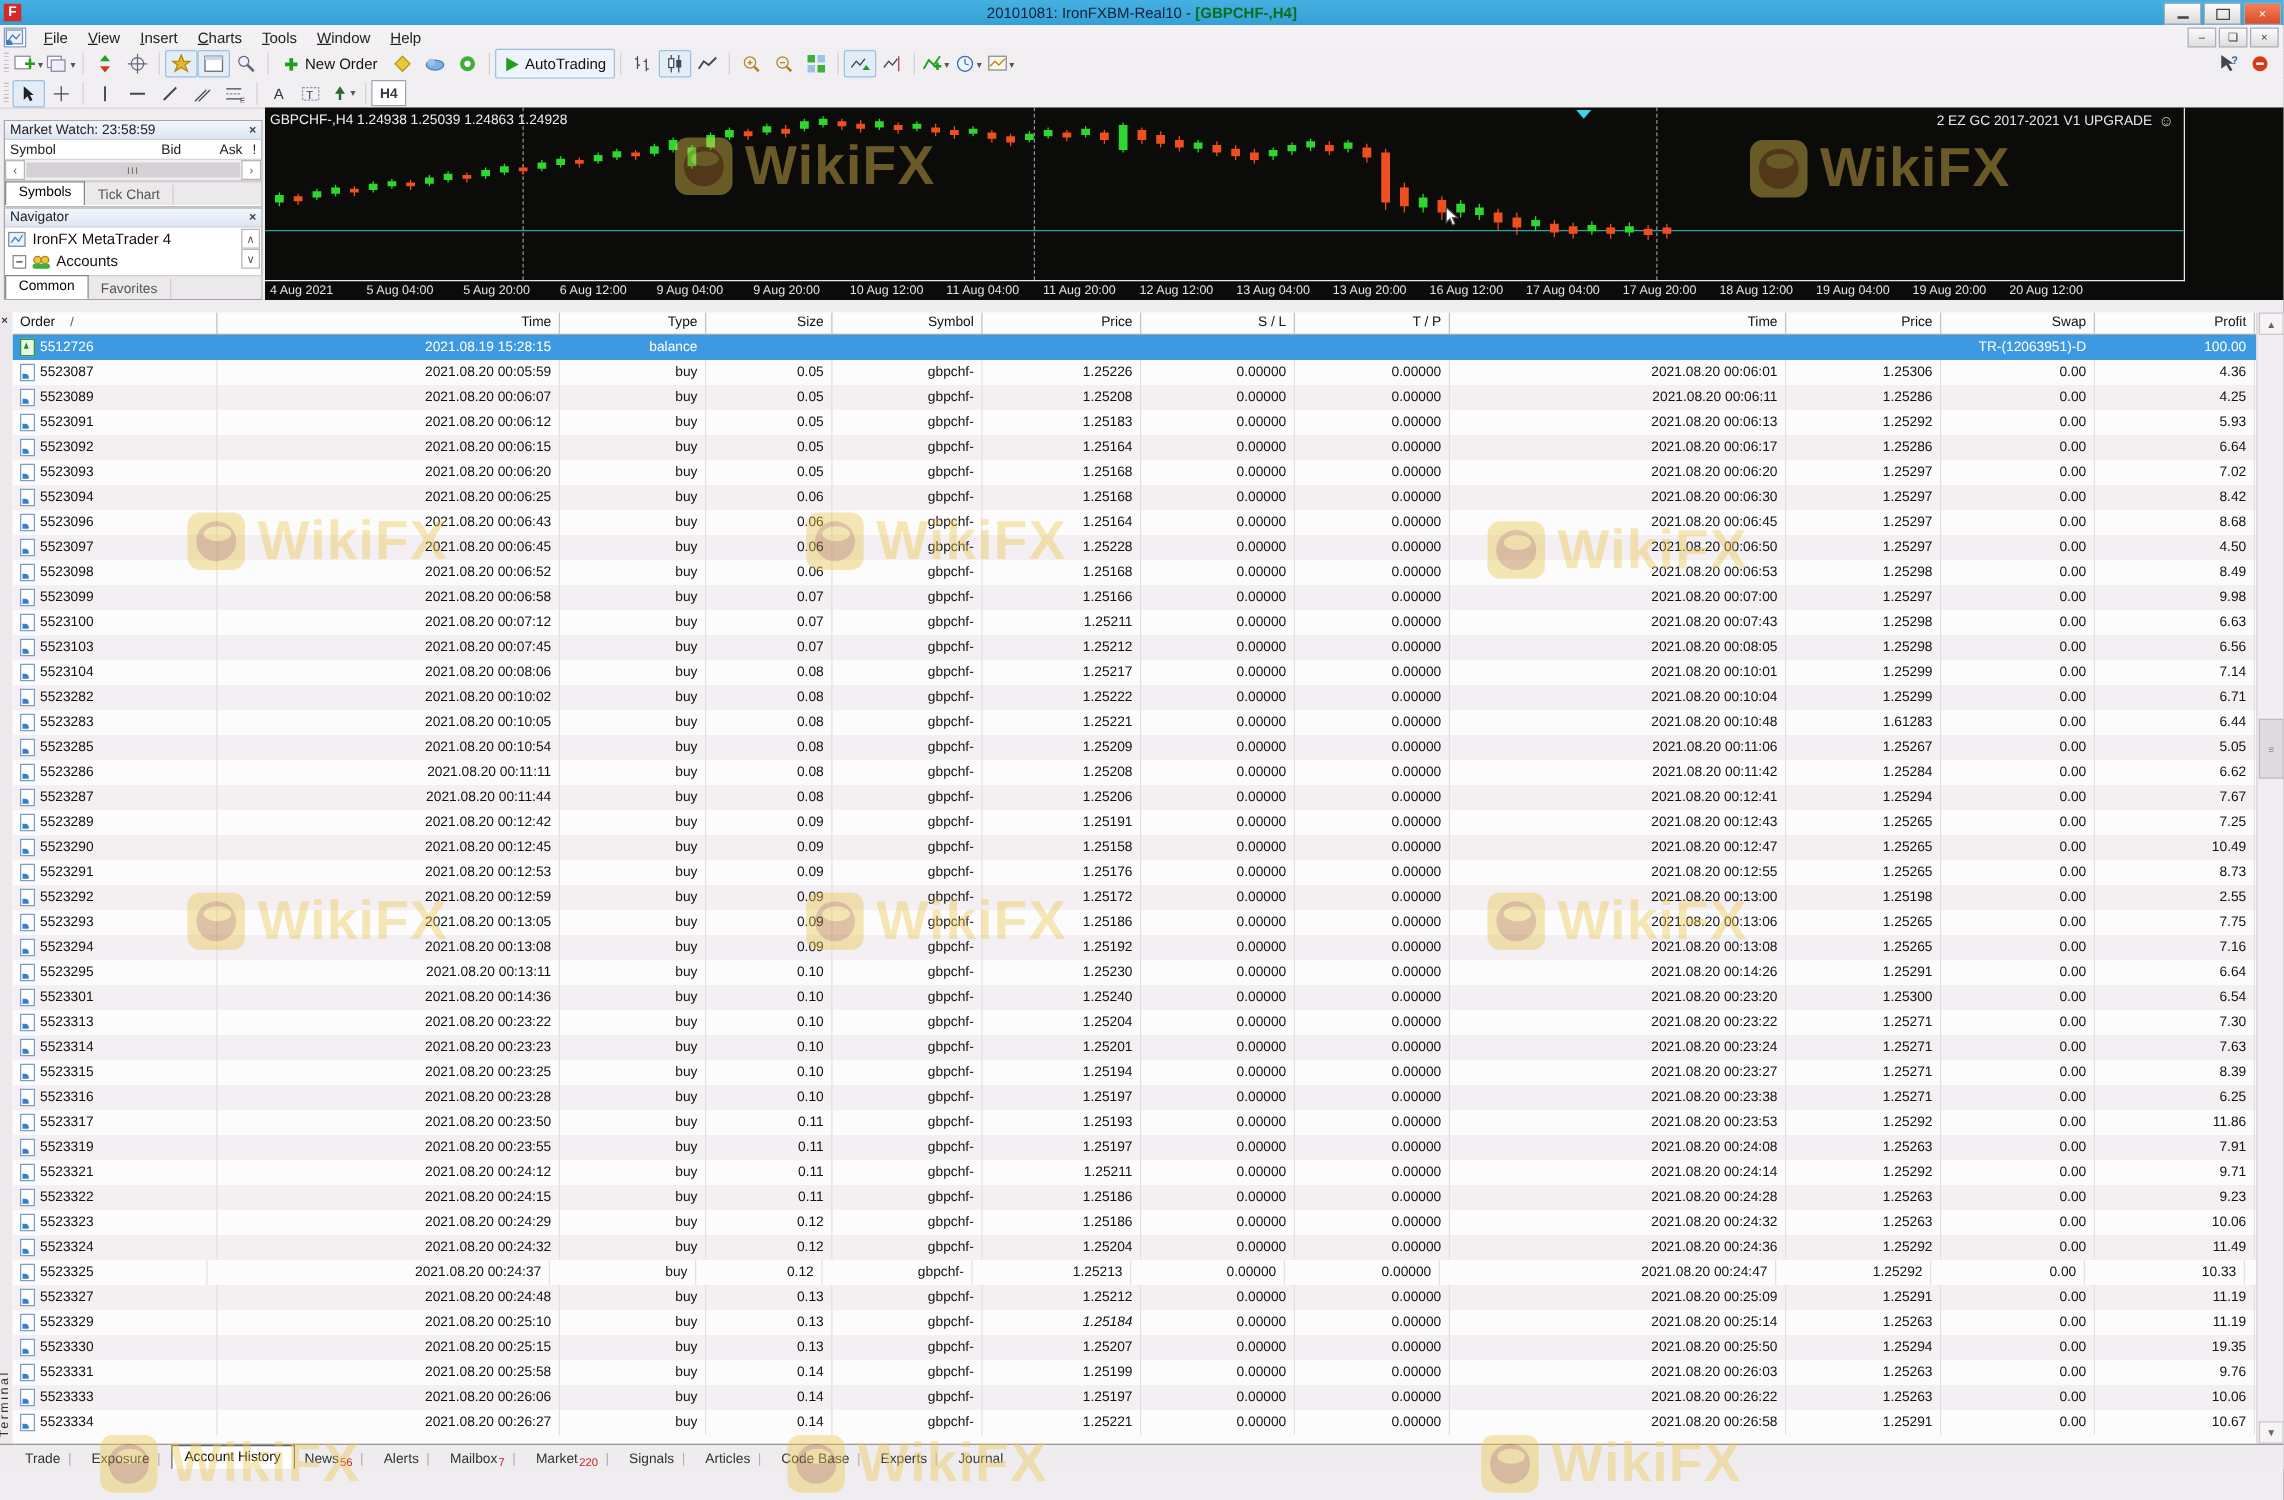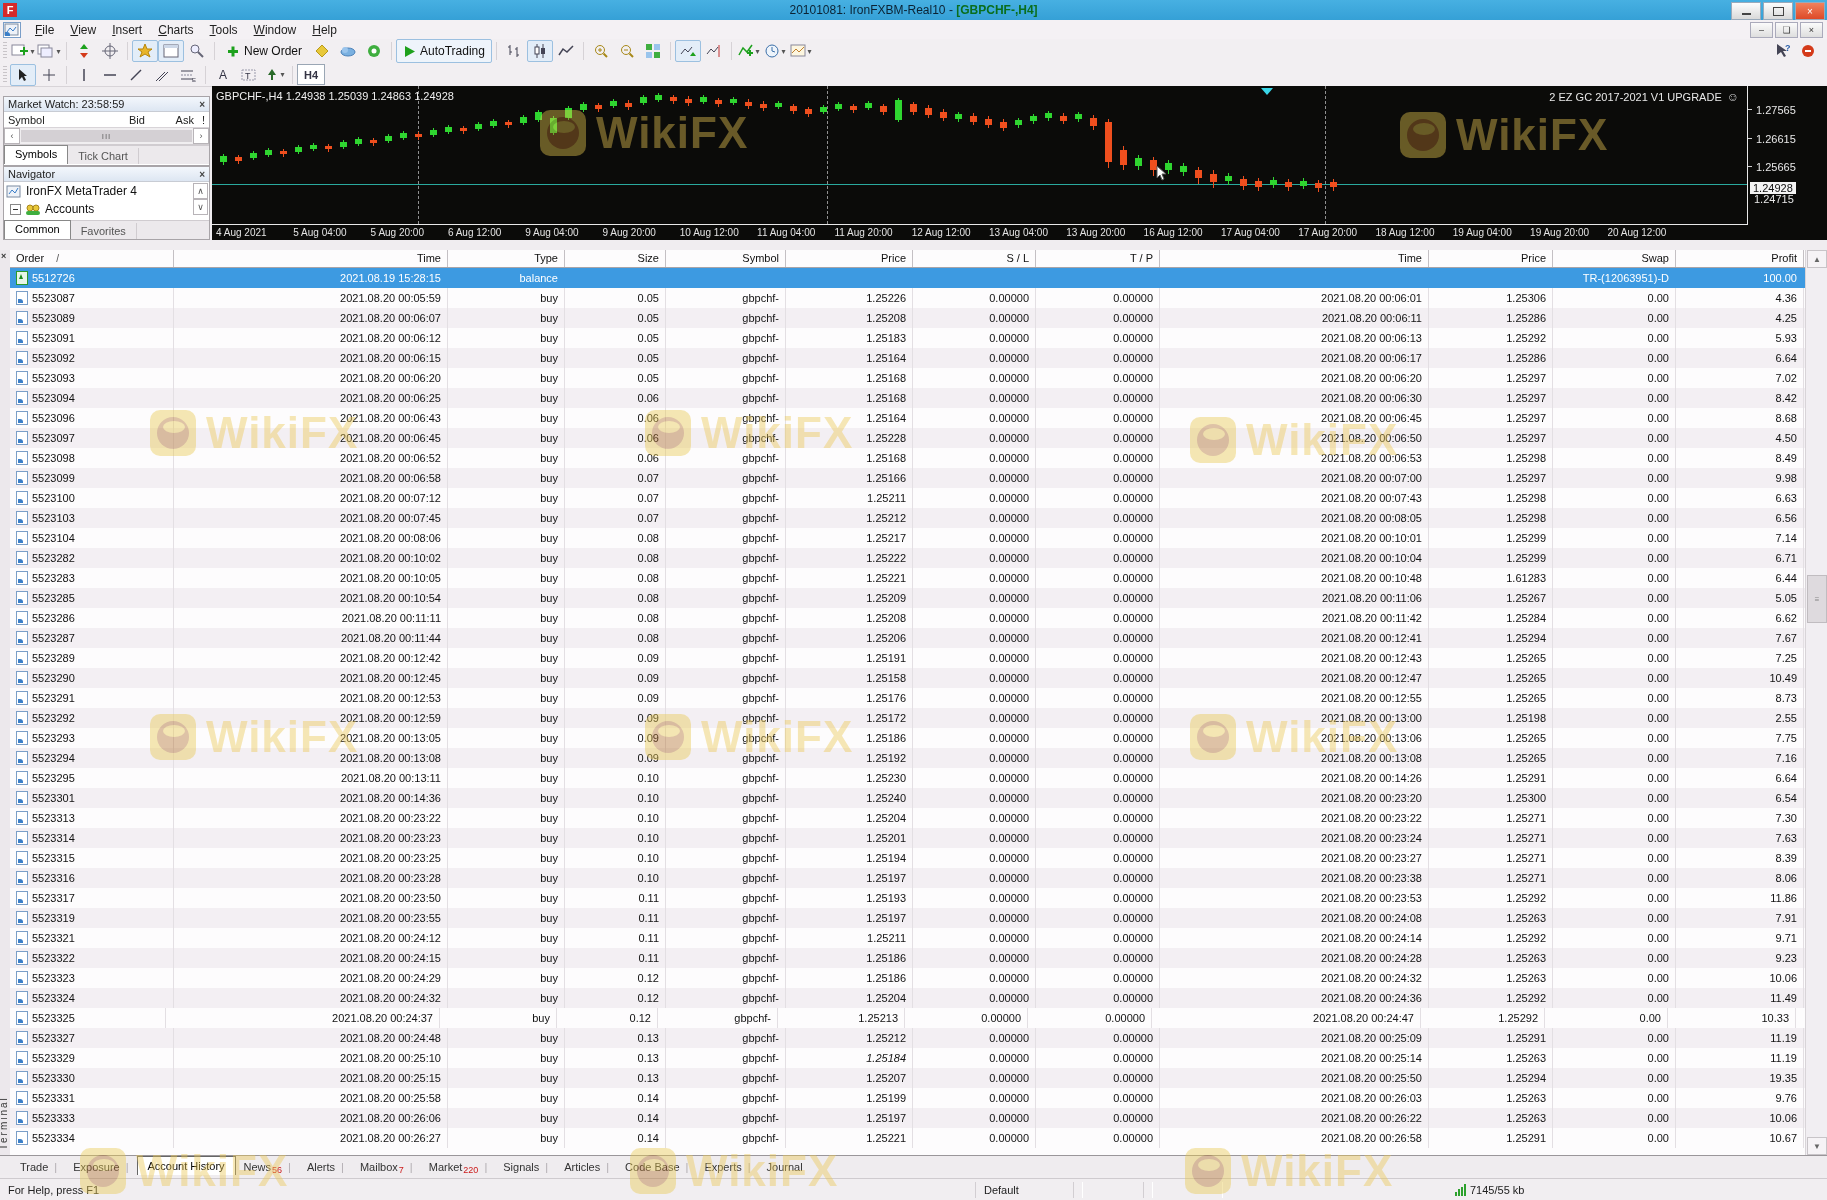--- a/index.html
+++ b/index.html
@@ -620,30 +620,20 @@
         <div class="candle-wick" style="left: 1076px; top: 93px; height: 12px; background: rgb(239, 79, 30);"></div>
         <div class="candle-body" style="left: 1073px; top: 96px; height: 5px; background: rgb(239, 79, 30);"></div>
         <div class="candle-wick" style="left: 1091px; top: 92px; height: 11px; background: rgb(47, 214, 48);"></div>
         <div class="candle-body" style="left: 1088px; top: 95px; height: 5px; background: rgb(47, 214, 48);"></div>
         <div class="candle-wick" style="left: 1106px; top: 94px; height: 12px; background: rgb(239, 79, 30);"></div>
         <div class="candle-body" style="left: 1103px; top: 97px; height: 5px; background: rgb(239, 79, 30);"></div>
         <div class="candle-wick" style="left: 1121px; top: 93px; height: 12px; background: rgb(239, 79, 30);"></div>
         <div class="candle-body" style="left: 1118px; top: 96px; height: 5px; background: rgb(239, 79, 30);"></div>
         <div class="alert-tri" style="left: 1049px; top: 2px;"></div>
       </div>
-    <div class="paxis" id="paxis">
-        <div class="pl-tick" style="top: 23px;"></div>
-        <div class="plabel" style="top: 18px;">1.27565</div>
-        <div class="pl-tick" style="top: 52px;"></div>
-        <div class="plabel" style="top: 47px;">1.26615</div>
-        <div class="pl-tick" style="top: 80px;"></div>
-        <div class="plabel" style="top: 75px;">1.25665</div>
-        <div class="cur-price" style="top: 96px;">1.24928</div>
-        <div class="low-price" style="top: 107px;">1.24715</div>
-      </div>
     <div class="taxis" id="taxis">
         <div class="tlabel" style="left: 4px;">4 Aug 2021</div>
         <div class="tlabel" style="left: 81.3px;">5 Aug 04:00</div>
         <div class="tlabel" style="left: 158.6px;">5 Aug 20:00</div>
         <div class="tlabel" style="left: 235.9px;">6 Aug 12:00</div>
         <div class="tlabel" style="left: 313.2px;">9 Aug 04:00</div>
         <div class="tlabel" style="left: 390.5px;">9 Aug 20:00</div>
         <div class="tlabel" style="left: 467.8px;">10 Aug 12:00</div>
         <div class="tlabel" style="left: 545.1px;">11 Aug 04:00</div>
         <div class="tlabel" style="left: 622.4px;">11 Aug 20:00</div>
@@ -1201,21 +1191,21 @@
         <div class="td" style="width: 274px;"><span>2021.08.20 00:23:28</span></div>
         <div class="td" style="width: 117px;"><span>buy</span></div>
         <div class="td" style="width: 101px;"><span>0.10</span></div>
         <div class="td" style="width: 120px;"><span>gbpchf-</span></div>
         <div class="td" style="width: 127px;"><span>1.25197</span></div>
         <div class="td" style="width: 123px;"><span>0.00000</span></div>
         <div class="td" style="width: 124px;"><span>0.00000</span></div>
         <div class="td" style="width: 269px;"><span>2021.08.20 00:23:38</span></div>
         <div class="td" style="width: 124px;"><span>1.25271</span></div>
         <div class="td" style="width: 123px;"><span>0.00</span></div>
-        <div class="td" style="width: 128px;"><span>8.06</span></div>
+        <div class="td" style="width: 128px;"><span>6.25</span></div>
       </div>
       <div class="tr even">
         <div class="td first" style="width: 164px;">
           <span class="doc-ico"></span>
           <span>5523317</span>
         </div>
         <div class="td" style="width: 274px;"><span>2021.08.20 00:23:50</span></div>
         <div class="td" style="width: 117px;"><span>buy</span></div>
         <div class="td" style="width: 101px;"><span>0.11</span></div>
         <div class="td" style="width: 120px;"><span>gbpchf-</span></div>
@@ -1484,35 +1474,20 @@
       </div>
       <div class="tab">
         <span>Experts</span>
         <span class="bar">|</span>
       </div>
       <div class="tab">
         <span>Journal</span>
       </div>
     </div>
 
-  <div class="statusbar">
-    <span class="sb-help">For Help, press F1</span>
-    <span class="sb-cell sb-default">Default</span>
-    <span class="sb-cell sb-e1"></span>
-    <span class="sb-cell sb-e2"></span>
-    <span class="sb-conn">
-      <span class="bars">
-          <i style="height:4px"></i>
-          <i style="height:7px"></i>
-          <i style="height:9px"></i>
-          <i style="height:12px"></i>
-        </span>
-      <span>7145/55 kb</span>
-    </span>
-  </div>
 
   <div id="wmLayer">
       <div class="wm" style="left: 540px; top: 108px;">
         <div class="wm-logo"></div>
         <div class="wm-text">WikiFX</div>
       </div>
       <div class="wm" style="left: 1400px; top: 110px;">
         <div class="wm-logo"></div>
         <div class="wm-text">WikiFX</div>
       </div>

